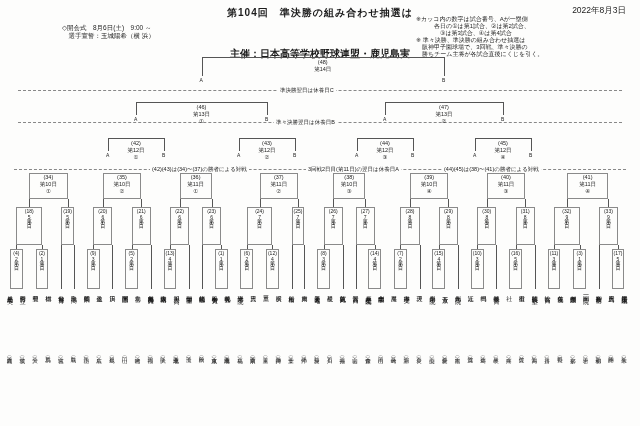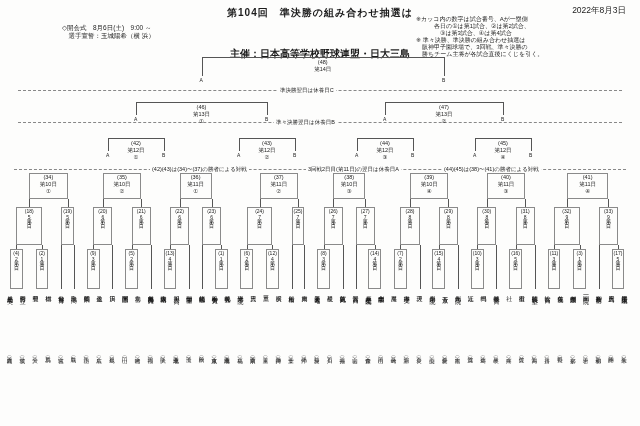--- a/index.html
+++ b/index.html
@@ -32,21 +32,21 @@
          letter-spacing:0.5px;color:#111;width:12px;text-align:left;}
   .tpref{position:absolute;writing-mode:vertical-rl;text-orientation:upright;font-size:5.5px;line-height:12px;
          color:#333;width:12px;}
 </style>
 </head>
 <body>
 
 <div id="page">
   <div class="abs hdr-comp">第104回　準決勝の組み合わせ抽選は</div>
   <div class="abs hdr-date">2022年8月3日</div>
-  <div class="abs hdr-org">主催：日本高等学校野球連盟・日大三島</div>
+  <div class="abs hdr-org">主催：日本高等学校野球連盟・鹿児島実</div>
 
   <div class="abs opening"><span>◇開会式　8月6日(土)　9:00 ～</span><br><span>　選手宣誓：玉城陽希（横 浜）</span></div>
 
   <div class="abs notes">
     <div>※カッコ内の数字は試合番号、Aが一塁側</div>
     <div>　　　各日の①は第1試合、②は第2試合、</div>
     <div>　　　　③は第3試合、④は第4試合</div>
     <div>※ 準々決勝、準決勝の組み合わせ抽選は</div>
     <div>　阪神甲子園球場で、3回戦、準々決勝の</div>
     <div>　勝ちチーム主将が各試合直後にくじを引く。</div>

